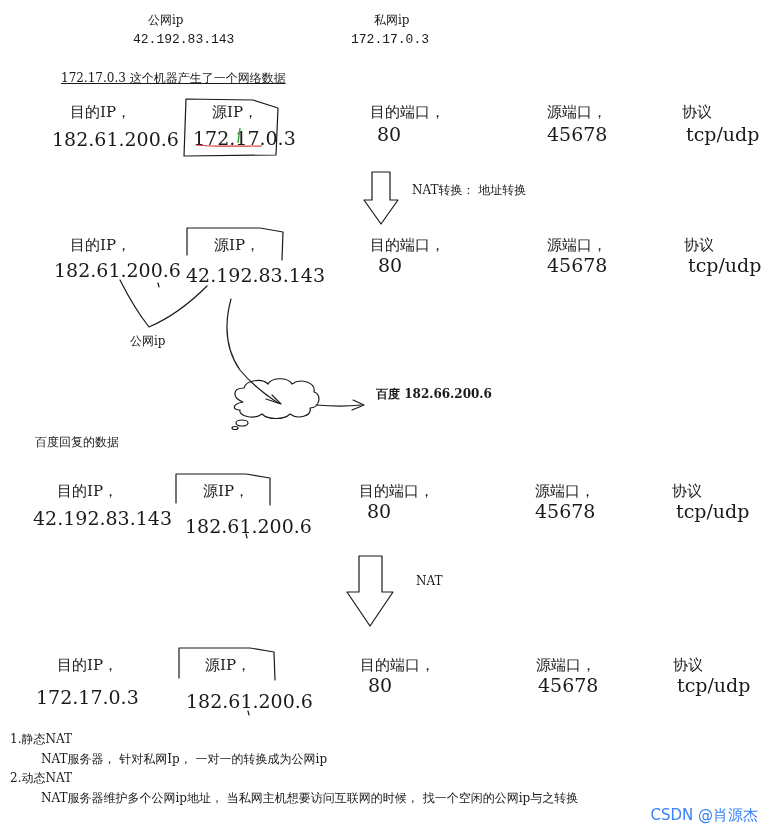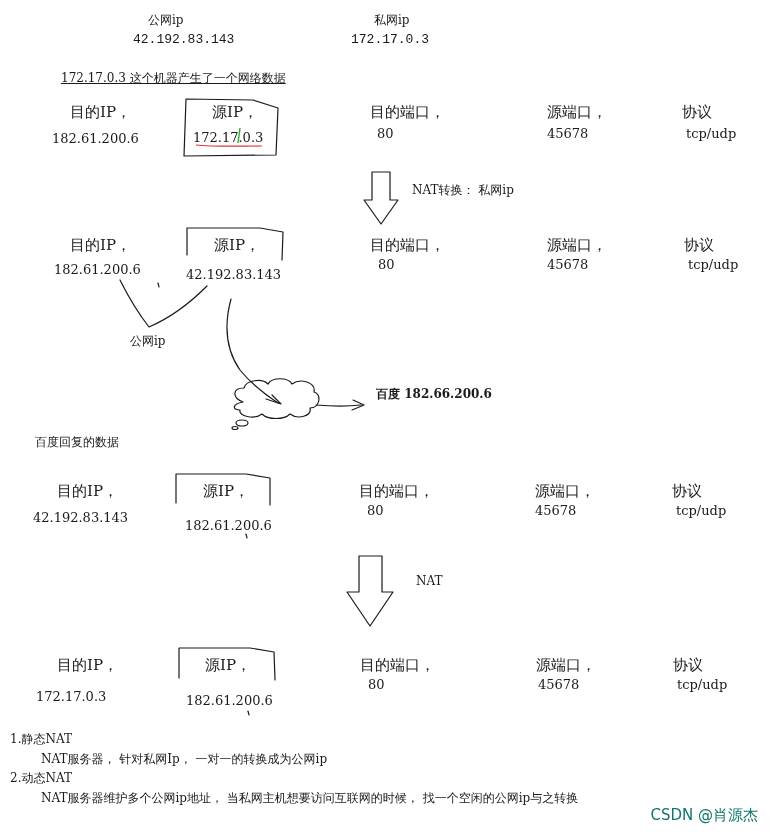--- a/index.html
+++ b/index.html
@@ -1,24 +1,24 @@
 <!DOCTYPE html>
 <html><head>
   <meta charset="utf-8">
   <style>
     html, body { margin: 0; padding: 0; background: #ffffff; }
     body { width: 770px; height: 833px; position: relative; overflow: hidden;
            font-family: "DejaVu Serif", "Liberation Serif", serif; color: #1a1a1a; }
     .t { position: absolute; white-space: nowrap; font-size: 12px; line-height: 16px; }
     .mono { font-family: "Liberation Mono", "DejaVu Sans Mono", monospace; font-size: 13px; }
     .cell-label { font-size: 15px; }
-    .cell-val { font-size: 13px; }
+    .cell-val { font-size: 19px; }
     svg.overlay { position: absolute; left: 0; top: 0; pointer-events: none; }
     .watermark { position: absolute; right: 12px; bottom: 8px; font-family: "DejaVu Sans", "Liberation Sans", sans-serif;
-                 font-size: 15px; color: #0f766e; }
+                 font-size: 15px; color: #3b82f6; }
     .note { font-size: 12px; }
   </style>
 </head>
 <body>
 
 <div class="t" style="left:148px;top:12px;">公网ip</div>
 <div class="t mono" style="left:133px;top:32px;">42.192.83.143</div>
 <div class="t" style="left:374px;top:12px;">私网ip</div>
 <div class="t mono" style="left:351px;top:32px;">172.17.0.3</div>
 <div class="t" style="left:61px;top:70px;text-decoration:underline;">172.17.0.3 这个机器产生了一个网络数据</div>
@@ -29,21 +29,21 @@
   <div class="t cell-label" style="left:212px;top:104px;">源IP，</div>
   <div class="t cell-val" style="left:193px;top:130px;">172.17.0.3</div>
   <div class="t cell-label" style="left:370px;top:104px;">目的端口，</div>
   <div class="t cell-val" style="left:377px;top:126px;">80</div>
   <div class="t cell-label" style="left:547px;top:104px;">源端口，</div>
   <div class="t cell-val" style="left:547px;top:126px;">45678</div>
   <div class="t cell-label" style="left:682px;top:104px;">协议</div>
   <div class="t cell-val" style="left:686px;top:126px;">tcp/udp</div>
 </div>
 
-<div class="t" style="left:412px;top:182px;">NAT转换：  私网ip</div>
+<div class="t" style="left:412px;top:182px;">NAT转换：  地址转换</div>
 
 <div>
   <div class="t cell-label" style="left:70px;top:237px;">目的IP，</div>
   <div class="t cell-val" style="left:54px;top:262px;">182.61.200.6</div>
   <div class="t cell-label" style="left:214px;top:237px;">源IP，</div>
   <div class="t cell-val" style="left:186px;top:267px;">42.192.83.143</div>
   <div class="t cell-label" style="left:370px;top:237px;">目的端口，</div>
   <div class="t cell-val" style="left:378px;top:257px;">80</div>
   <div class="t cell-label" style="left:547px;top:237px;">源端口，</div>
   <div class="t cell-val" style="left:547px;top:257px;">45678</div>

